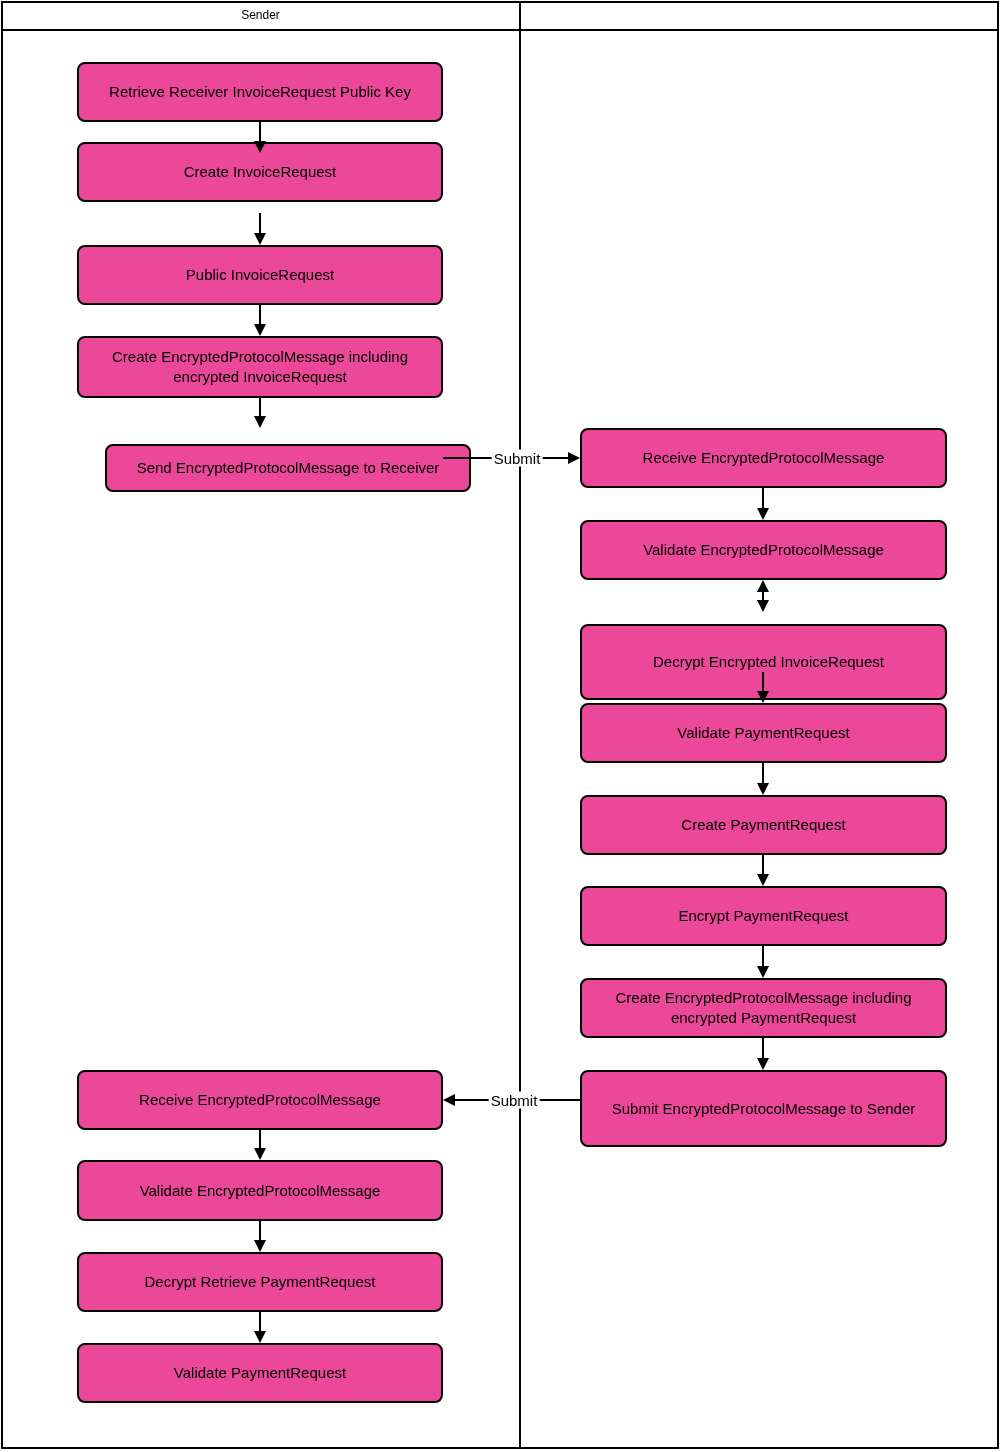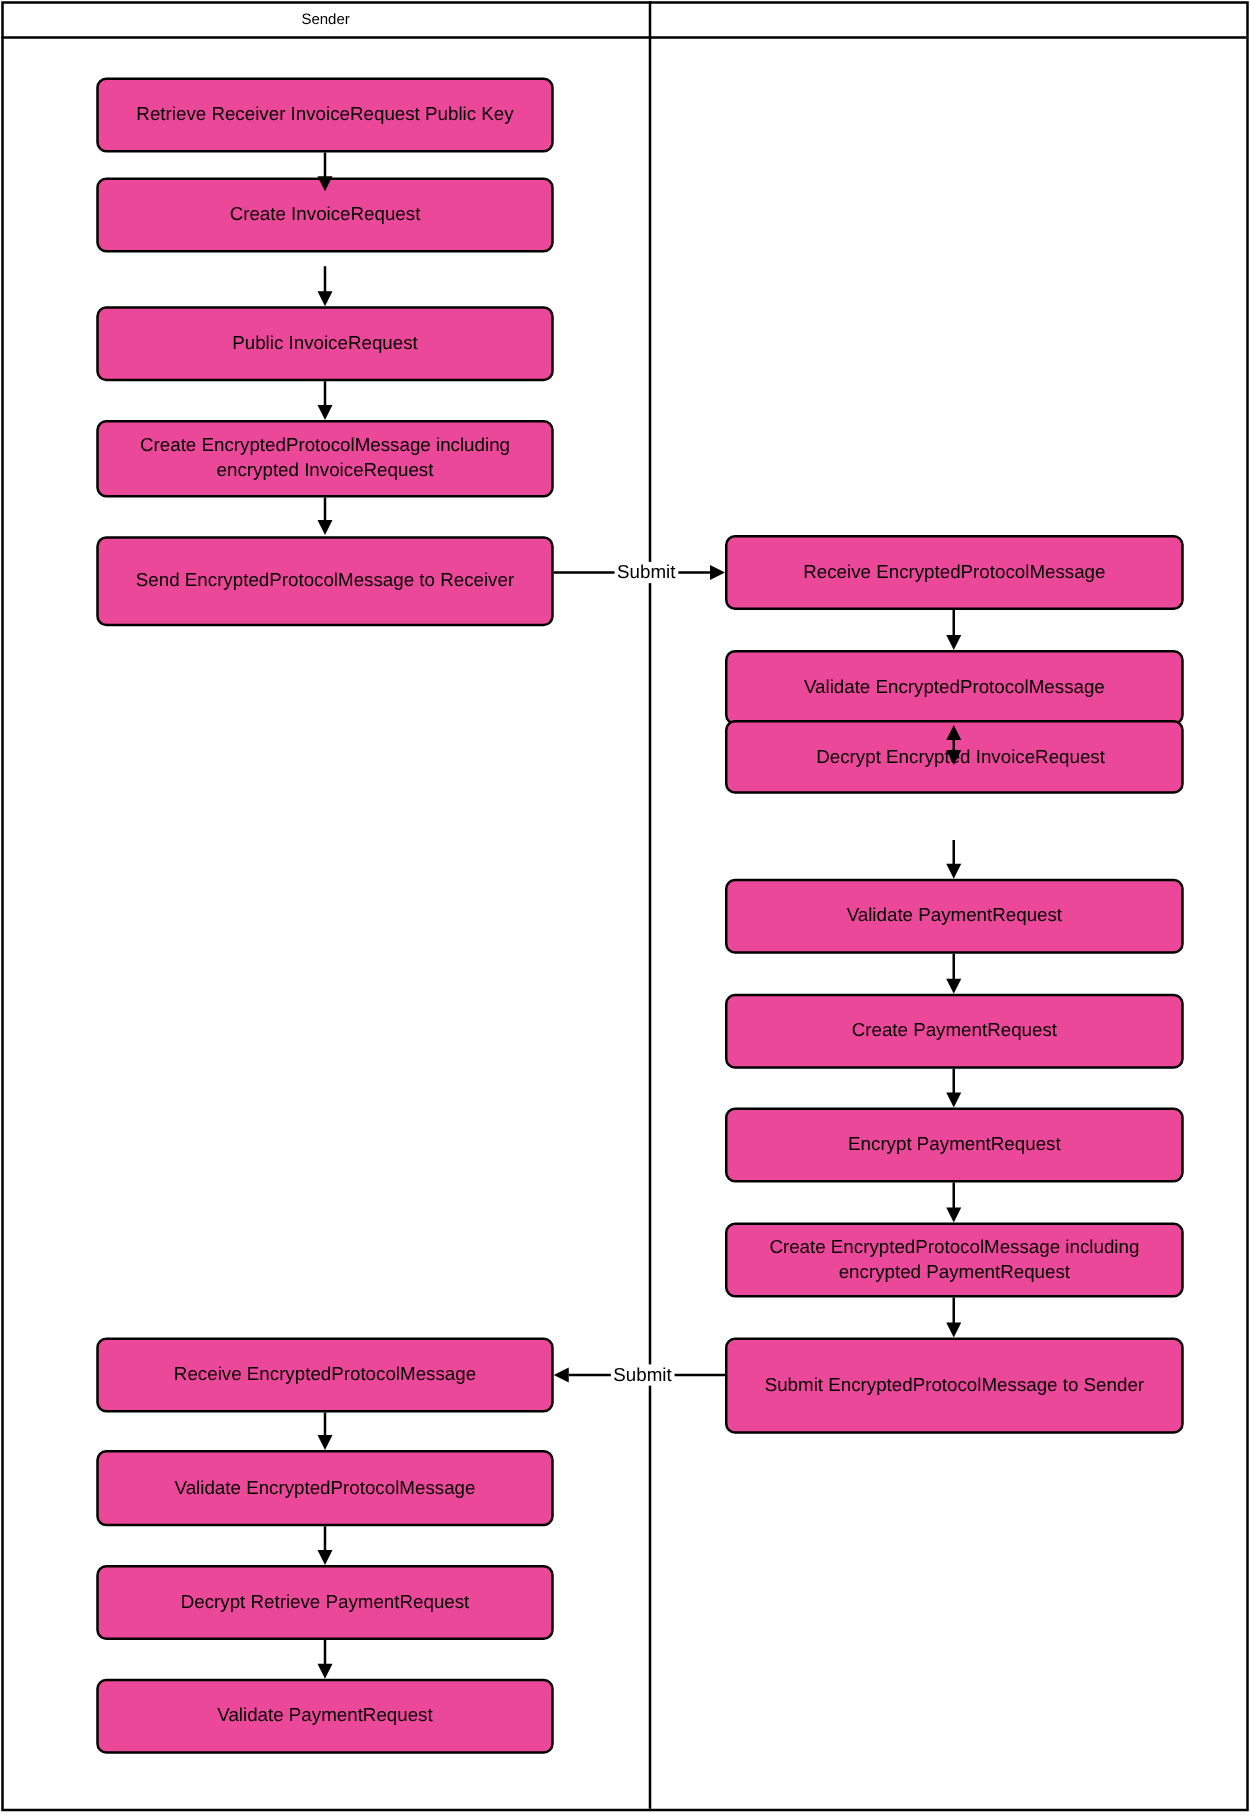--- a/index.html
+++ b/index.html
@@ -41,29 +41,29 @@
 
   <div class="frame"></div>
   <div class="divider"></div>
   <div class="header-line"></div>
   <div class="lane-title sender">Sender</div>
 
   <div class="node s-node" style="top:62px;height:60px;">Retrieve Receiver InvoiceRequest Public Key</div>
   <div class="node s-node" style="top:142px;height:60px;">Create InvoiceRequest</div>
   <div class="node s-node" style="top:245px;height:60px;">Public InvoiceRequest</div>
   <div class="node s-node" style="top:336px;height:62px;">Create EncryptedProtocolMessage including encrypted InvoiceRequest</div>
-  <div class="node s-node" style="top:429px;height:72px;">Send EncryptedProtocolMessage to Receiver</div>
+  <div class="node s-node" style="top:444px;height:48px;margin-left:28px;">Send EncryptedProtocolMessage to Receiver</div>
   <div class="node s-node" style="top:1070px;height:60px;">Receive EncryptedProtocolMessage</div>
   <div class="node s-node" style="top:1160px;height:61px;">Validate EncryptedProtocolMessage</div>
   <div class="node s-node" style="top:1252px;height:60px;">Decrypt Retrieve PaymentRequest</div>
   <div class="node s-node" style="top:1343px;height:60px;">Validate PaymentRequest</div>
 
   <div class="node r-node" style="top:428px;height:60px;">Receive EncryptedProtocolMessage</div>
   <div class="node r-node" style="top:520px;height:60px;">Validate EncryptedProtocolMessage</div>
-  <div class="node r-node" style="top:576px;height:59px;padding-left:24px;">Decrypt Encrypted InvoiceRequest</div>
+  <div class="node r-node" style="top:624px;height:76px;padding-left:24px;">Decrypt Encrypted InvoiceRequest</div>
   <div class="node r-node" style="top:703px;height:60px;">Validate PaymentRequest</div>
   <div class="node r-node" style="top:886px;height:60px;">Encrypt PaymentRequest</div>
   <div class="node r-node" style="top:795px;height:60px;">Create PaymentRequest</div>
   <div class="node r-node" style="top:978px;height:60px;">Create EncryptedProtocolMessage including encrypted PaymentRequest</div>
   <div class="node r-node" style="top:1070px;height:77px;">Submit EncryptedProtocolMessage to Sender</div>
 
   <div>
     <div class="vline" style="left:259px;top:122px;height:20px;"></div>
     <div class="head-down" style="left:254px;top:141px;"></div>
   </div>

